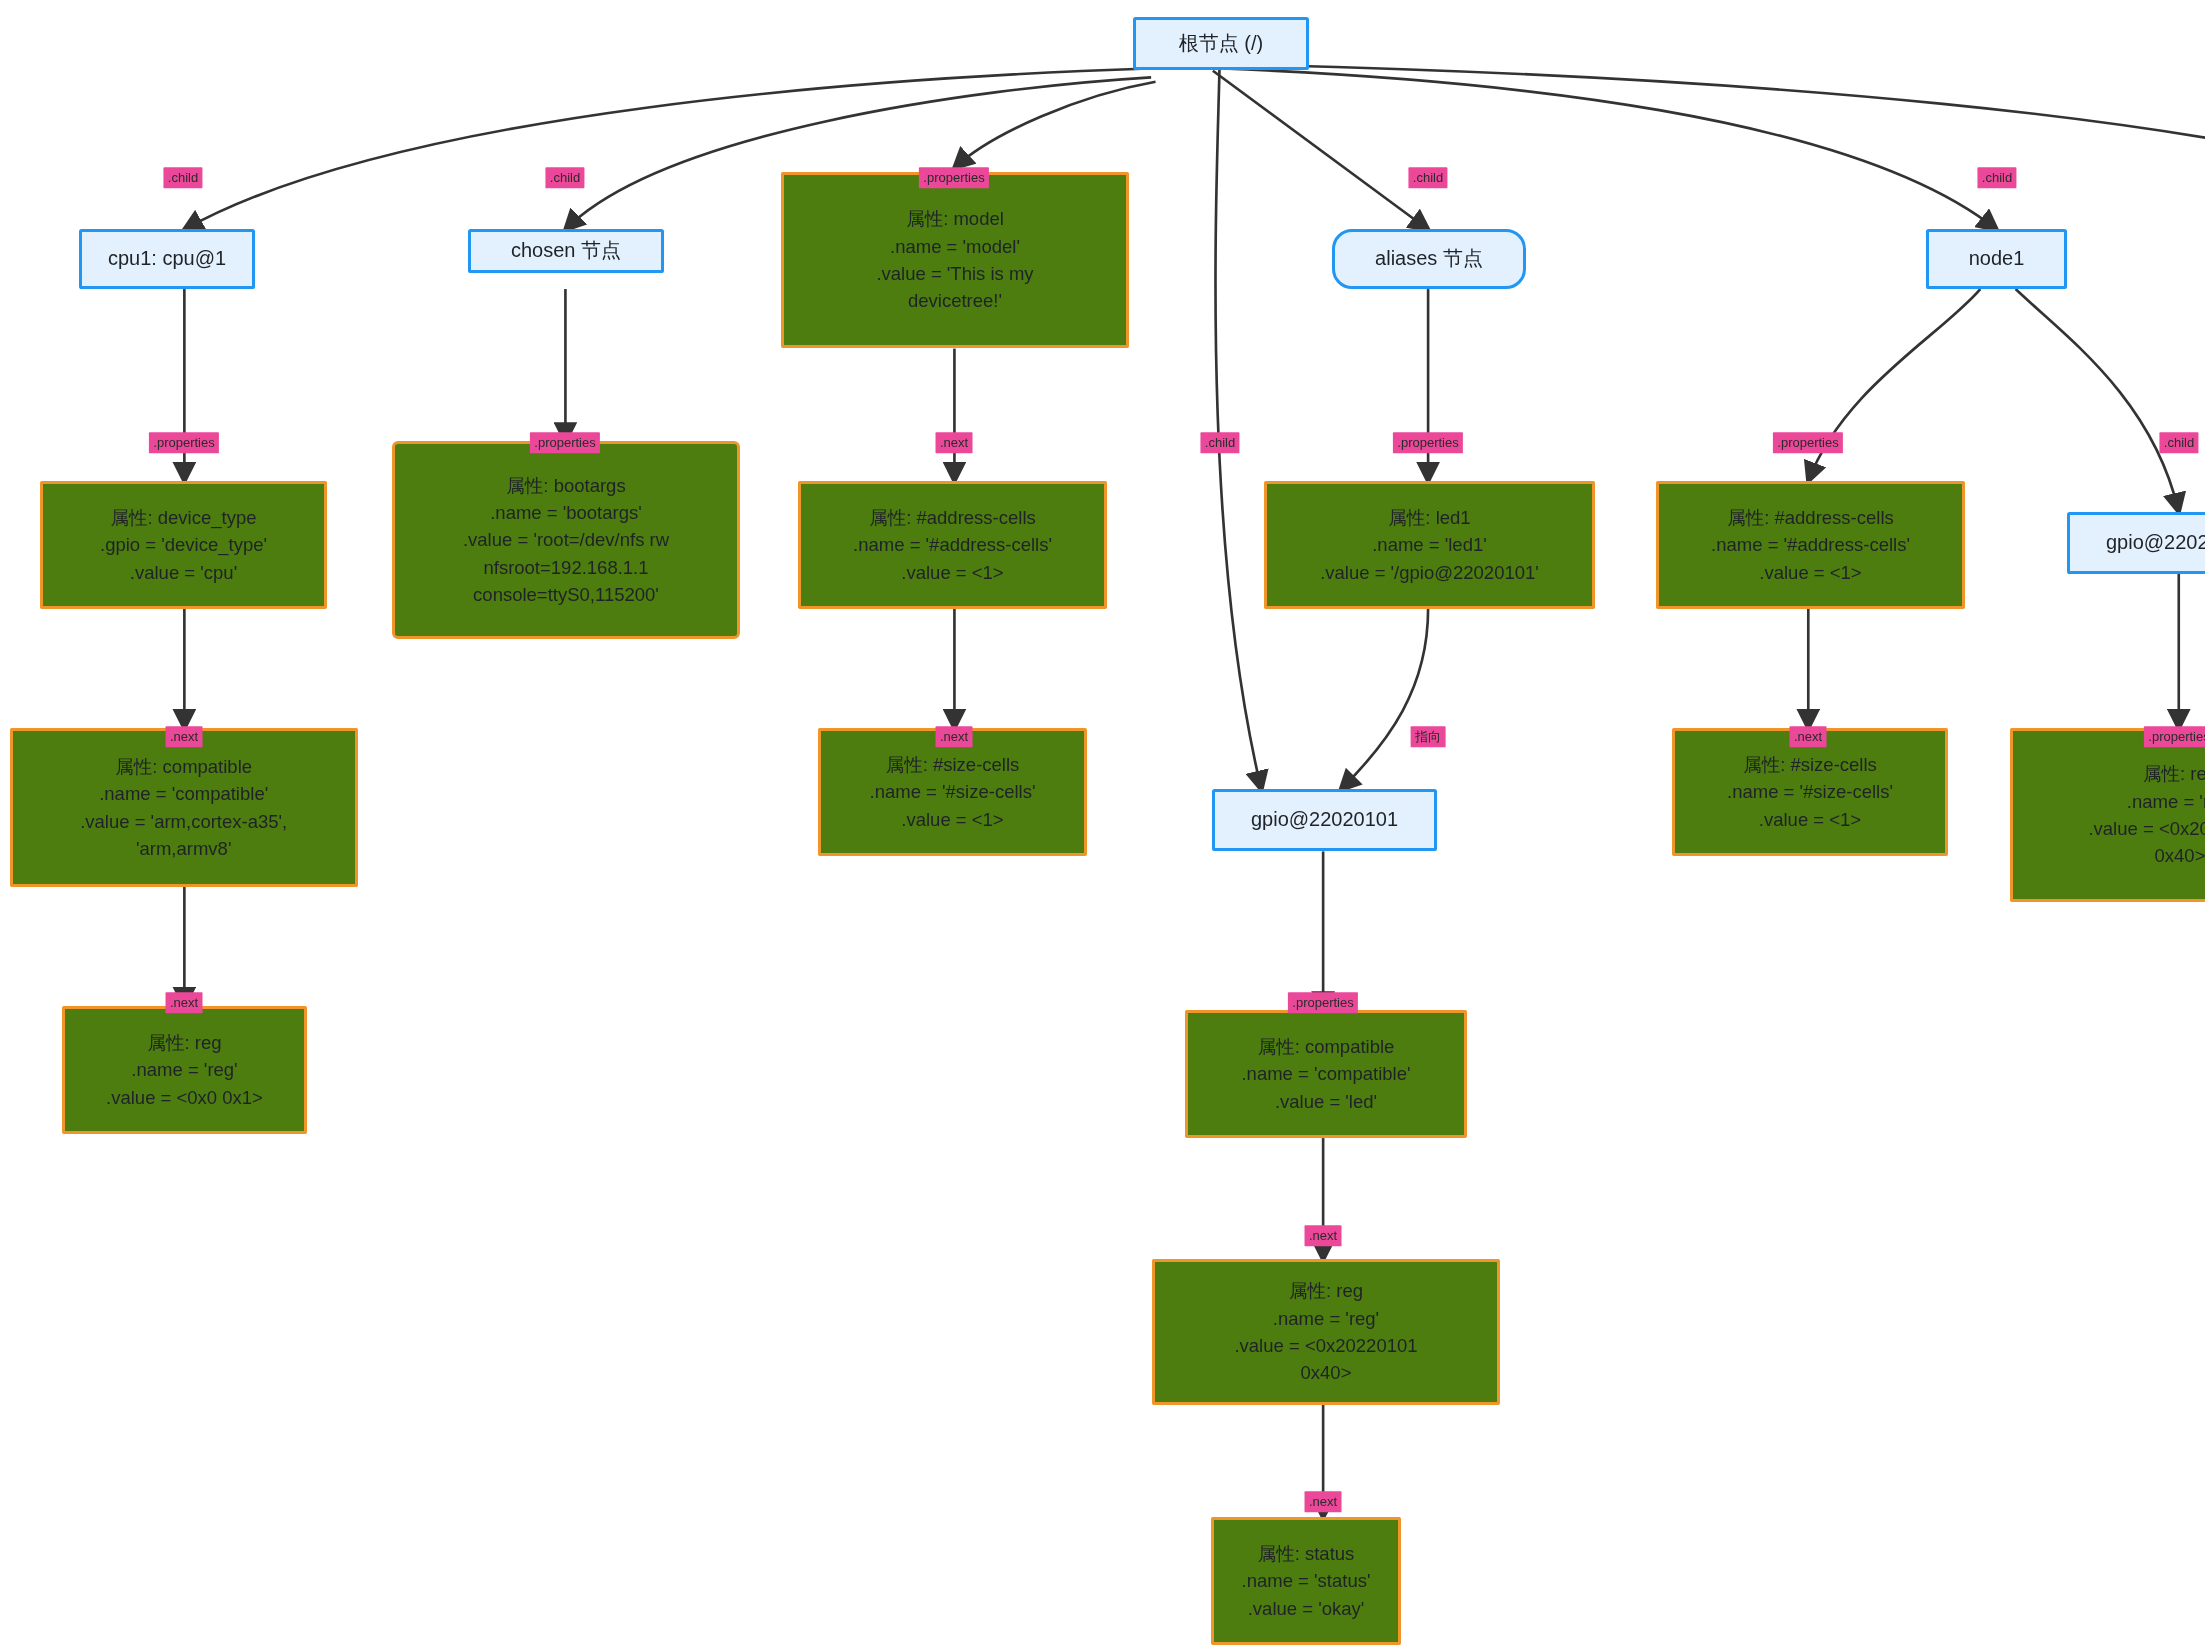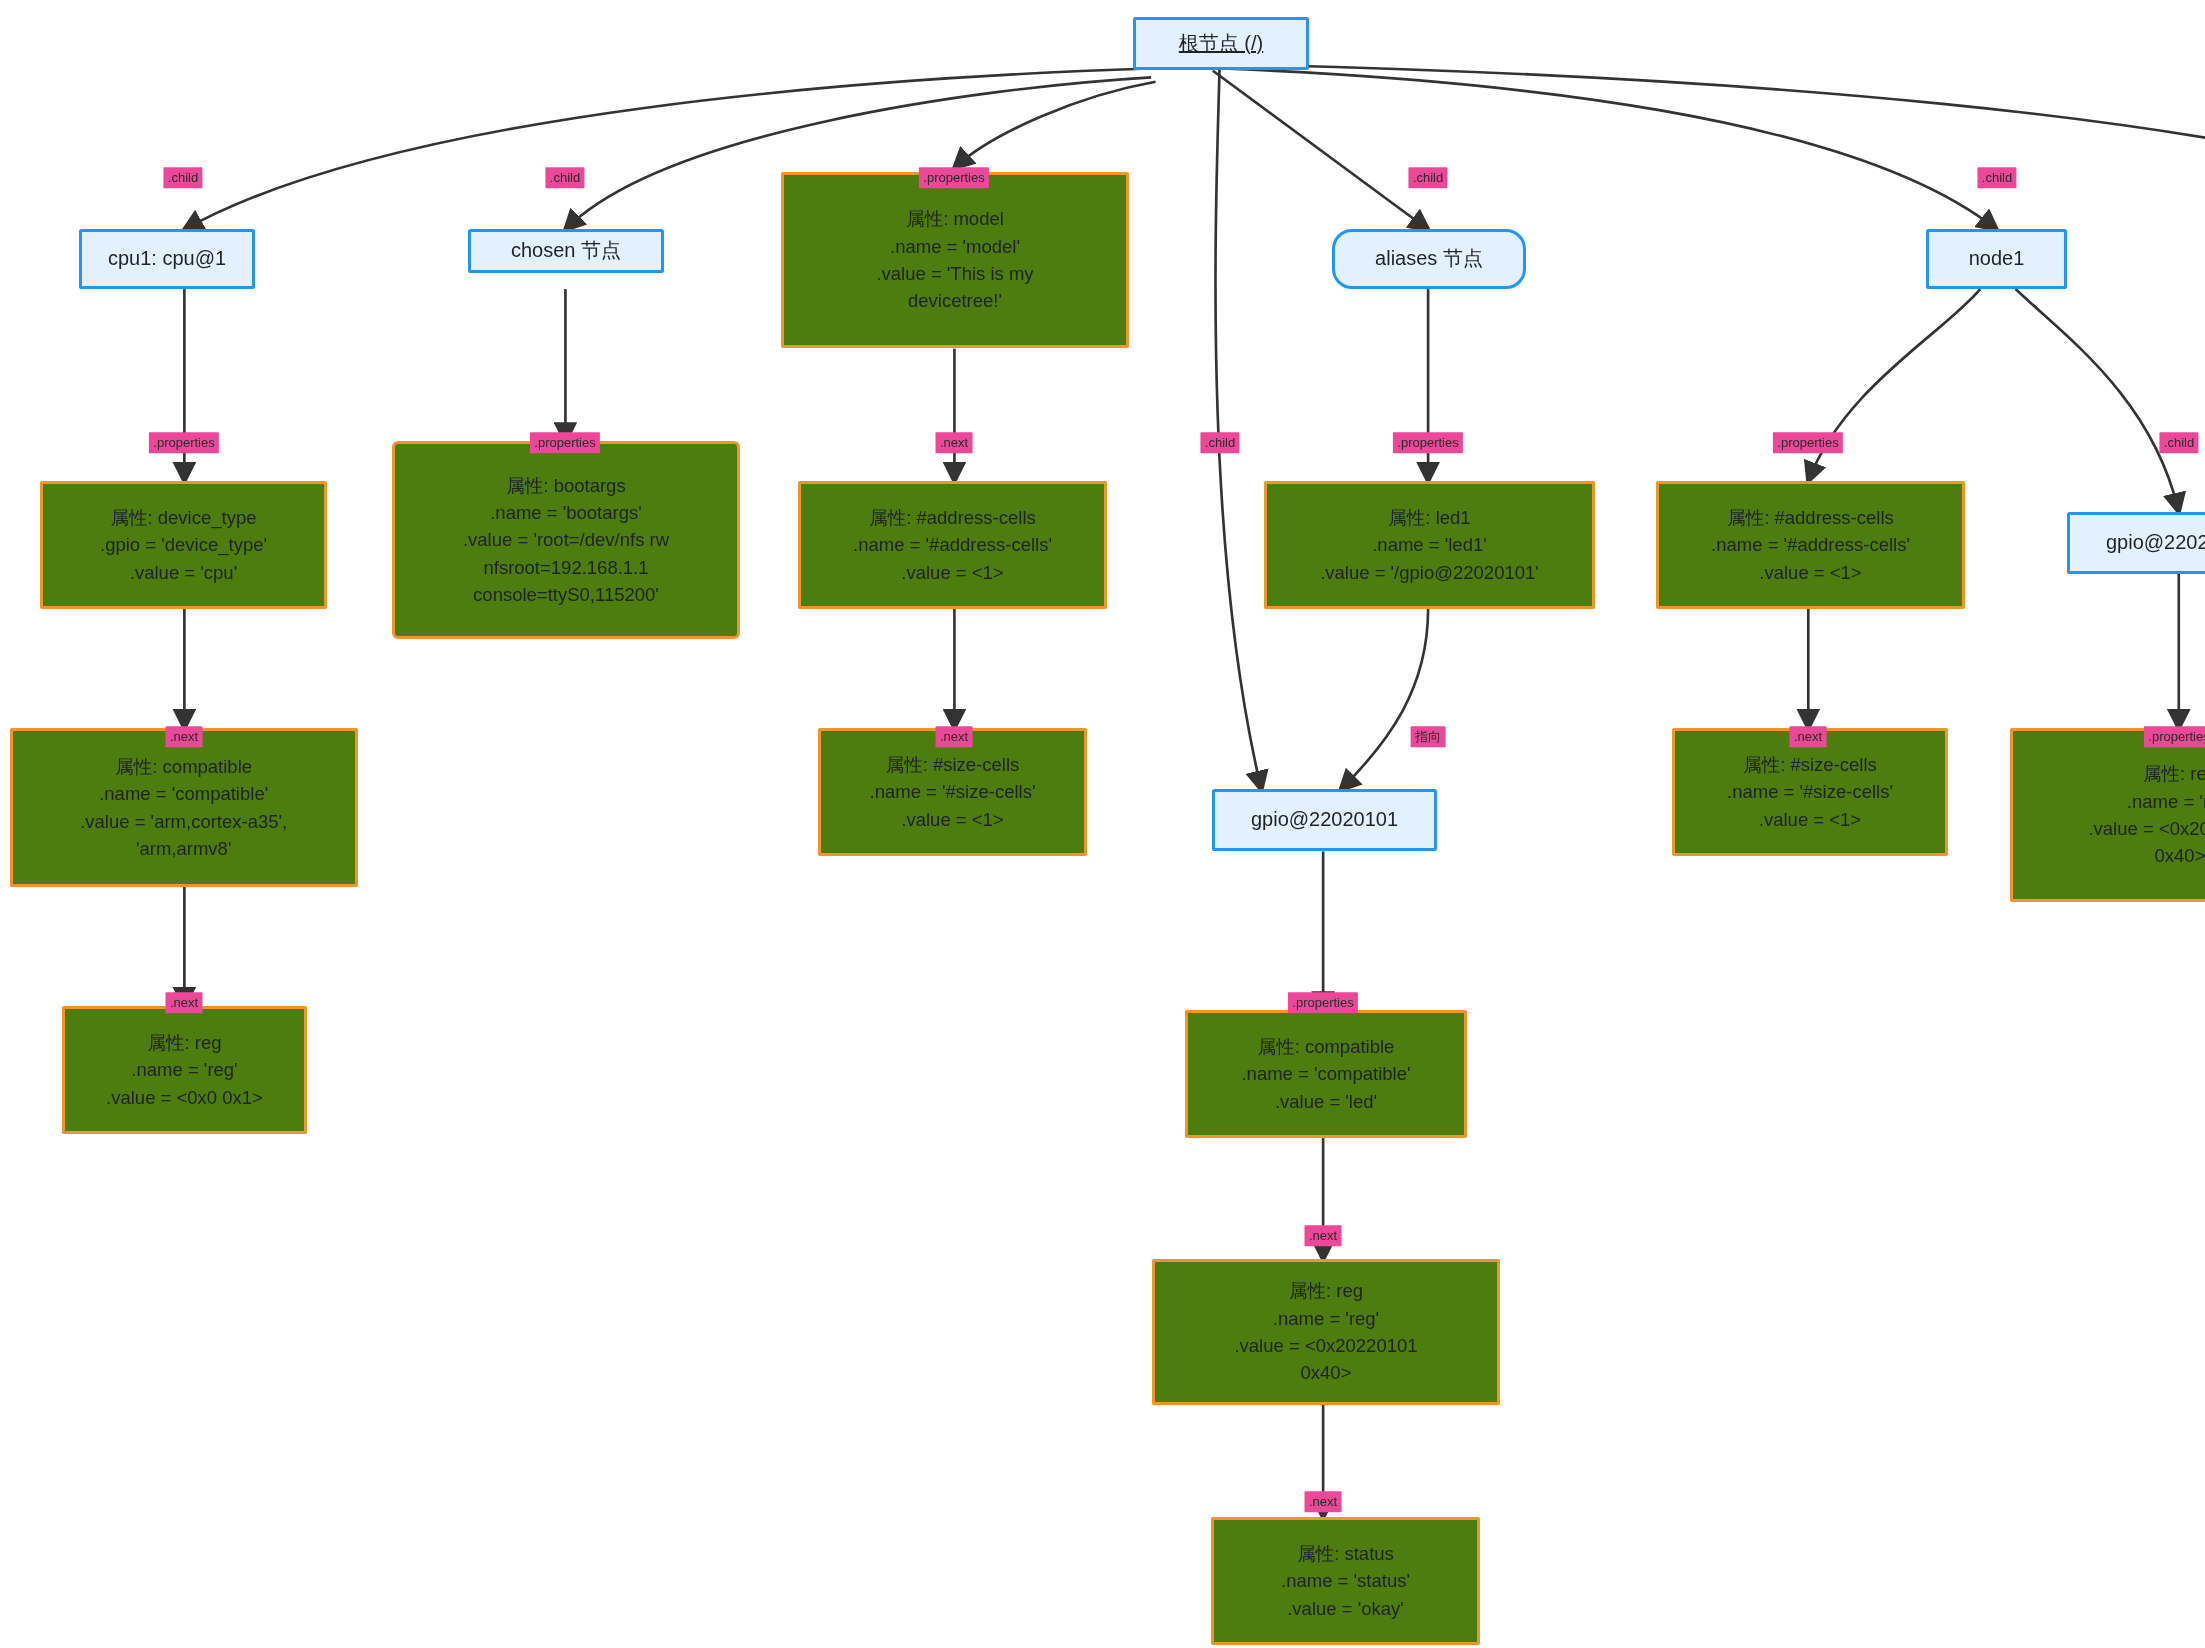--- a/index.html
+++ b/index.html
@@ -99,21 +99,21 @@
       <path d="M4490,655 C4400,760 4180,880 4100,1090"></path>
       <path d="M4570,655 C4680,760 4880,900 4940,1160"></path>
       <path d="M4100,1380 L4100,1650"></path>
       <path d="M4940,1300 L4940,1650"></path>
 
       <path d="M5763,655 L5763,1090"></path>
       <path d="M5763,1300 L5763,1650"></path>
     </g>
   </svg>
 
-  <div class="node node-blue" style="left:1133px; top:17px; width:176px; height:53px;text-decoration:underline;">
+  <div class="node node-blue" style="left:1133px; top:17px; width:176px; height:53px;">
     <span class="ln">根节点 (/)</span>
   </div>
 
   <div class="node node-blue" style="left:79px; top:229px; width:176px; height:60px;">
     <span class="ln">cpu1: cpu@1</span>
   </div>
 
   <div class="node node-blue" style="left:468px; top:229px; width:196px; height:44px;">
     <span class="ln">chosen 节点</span>
   </div>
@@ -192,21 +192,21 @@
     <span class="ln">.value = 'led'</span>
   </div>
 
   <div class="node node-orange" style="left:1152px; top:1259px; width:348px; height:146px;">
     <span class="ln">属性: reg</span>
     <span class="ln">.name = 'reg'</span>
     <span class="ln">.value = &lt;0x20220101</span>
     <span class="ln">0x40&gt;</span>
   </div>
 
-  <div class="node node-orange" style="left:1211px; top:1517px; width:269px; height:128px;text-align:right;">
+  <div class="node node-orange" style="left:1211px; top:1517px; width:190px; height:128px;text-align:right;">
     <span class="ln">属性: status</span>
     <span class="ln">.name = 'status'</span>
     <span class="ln">.value = 'okay'</span>
   </div>
 
   <div class="node node-orange" style="left:1656px; top:481px; width:309px; height:128px;">
     <span class="ln">属性: #address-cells</span>
     <span class="ln">.name = '#address-cells'</span>
     <span class="ln">.value = &lt;1&gt;</span>
   </div>

